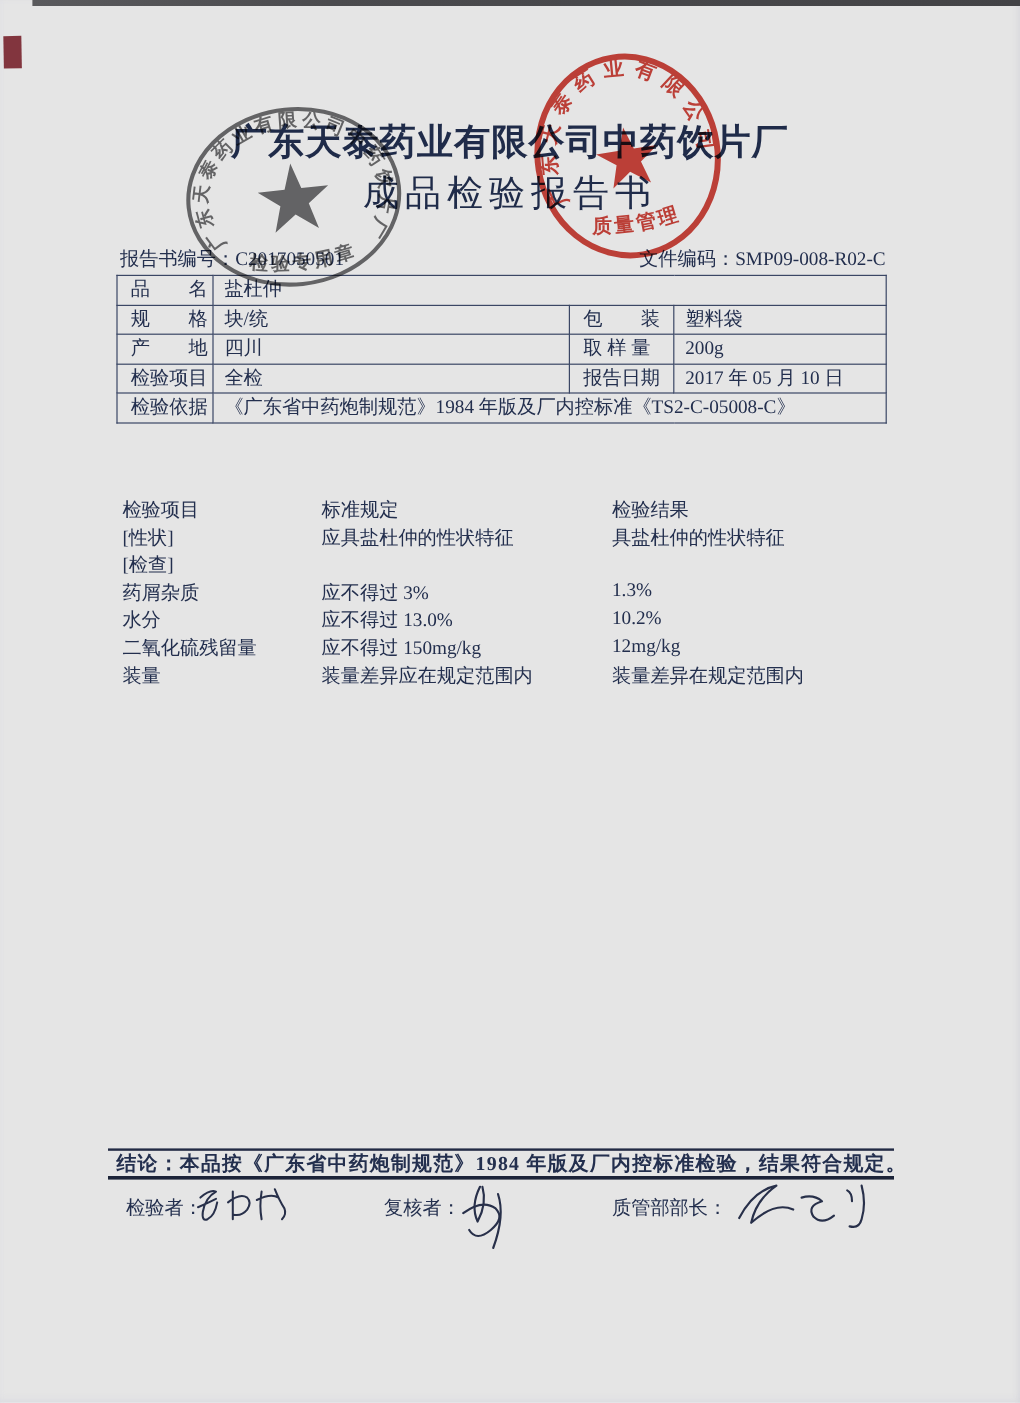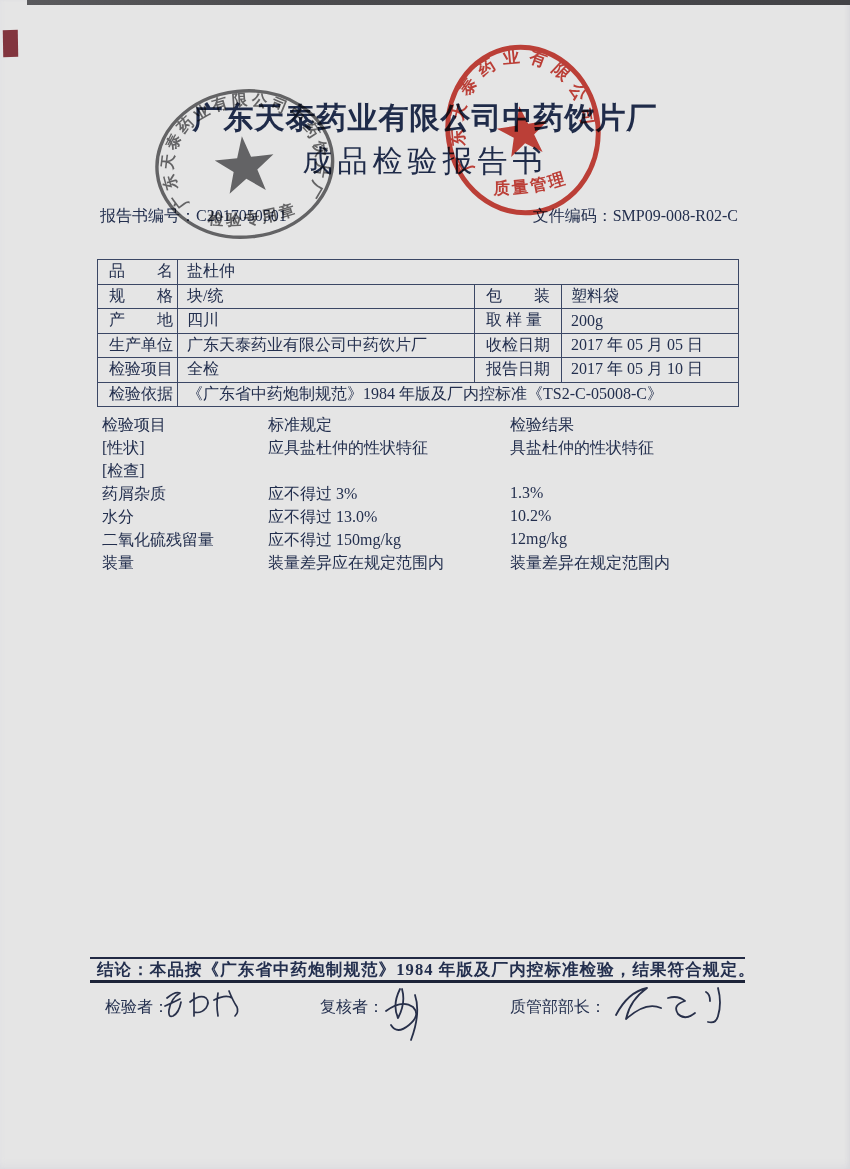--- a/index.html
+++ b/index.html
@@ -11,21 +11,21 @@
   }
   .page{position:absolute;inset:0;background:#e5e5e5;
     box-shadow:inset -4px 0 6px -3px #d5d5da, inset 0 -6px 8px -4px #dcdce0, inset 3px 0 5px -3px #e3e3e7;}
   .scan-strip{position:absolute;top:0;left:27px;right:0;height:5px;background:linear-gradient(90deg,#5a5a5d,#4b4b4e 30%,#434346);}
   .corner-mark{position:absolute;left:3px;top:30px;width:15px;height:27px;background:#7a2630;opacity:.92;transform:rotate(-1deg);}
   .title{position:absolute;top:98px;left:0;width:100%;text-align:center;
     font-size:30px;font-weight:bold;letter-spacing:1px;color:#1f2b49;}
   .subtitle{position:absolute;top:141px;left:0;width:100%;text-align:center;
     font-size:30px;font-weight:normal;letter-spacing:5px;color:#1f2b49;}
   .meta-row{position:absolute;top:206px;left:100px;width:638px;display:flex;justify-content:space-between;font-size:16px;}
-  table.info{position:absolute;top:229px;left:97px;width:641px;border-collapse:collapse;table-layout:fixed;font-size:16px;margin-top:30px;}
+  table.info{position:absolute;top:229px;left:97px;width:641px;border-collapse:collapse;table-layout:fixed;font-size:16px;}
   table.info td{border:1.6px solid #3b4765;height:23.5px;padding:0 0 0 9px;white-space:nowrap;overflow:hidden;}
   table.info td.lbl{padding-left:11px;}
   .results{position:absolute;top:415px;left:102px;width:700px;font-size:16px;}
   .rline{position:relative;height:23px;white-space:nowrap;}
   .rline .c1{position:absolute;left:0;}
   .rline .c2{position:absolute;left:166px;}
   .rline .c3{position:absolute;left:408px;}
   .rline .note{position:absolute;left:60px;top:4px;font-size:12.5px;letter-spacing:0.2px;}
   .rule-thin{position:absolute;left:90px;top:957px;width:655px;height:1.5px;background:#222a44;}
   .conclusion{position:absolute;left:97px;top:959px;width:645px;font-size:16.5px;font-weight:bold;letter-spacing:1.1px;white-space:nowrap;}
@@ -67,26 +67,20 @@
       <td class="lbl">规　　格</td>
       <td>块/统</td>
       <td class="lbl">包　　装</td>
       <td>塑料袋</td>
     </tr>
     <tr>
       <td class="lbl">产　　地</td>
       <td>四川</td>
       <td class="lbl">取 样 量</td>
       <td>200g</td>
-    </tr>
-    <tr>
-      <td class="lbl">生产单位</td>
-      <td>广东天泰药业有限公司中药饮片厂</td>
-      <td class="lbl">收检日期</td>
-      <td>2017 年 05 月 05 日</td>
     </tr>
     <tr>
       <td class="lbl">检验项目</td>
       <td>全检</td>
       <td class="lbl">报告日期</td>
       <td>2017 年 05 月 10 日</td>
     </tr>
     <tr>
       <td class="lbl">检验依据</td>
       <td colspan="3">《广东省中药炮制规范》1984 年版及厂内控标准《TS2-C-05008-C》</td>

